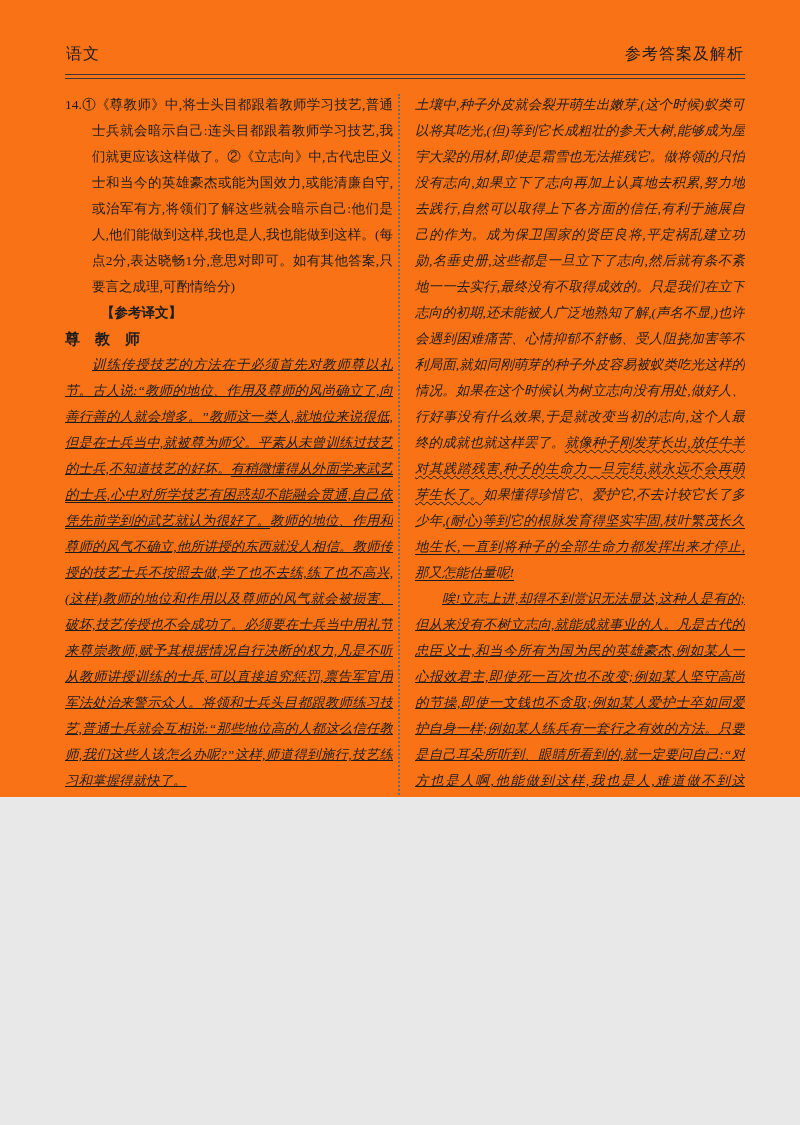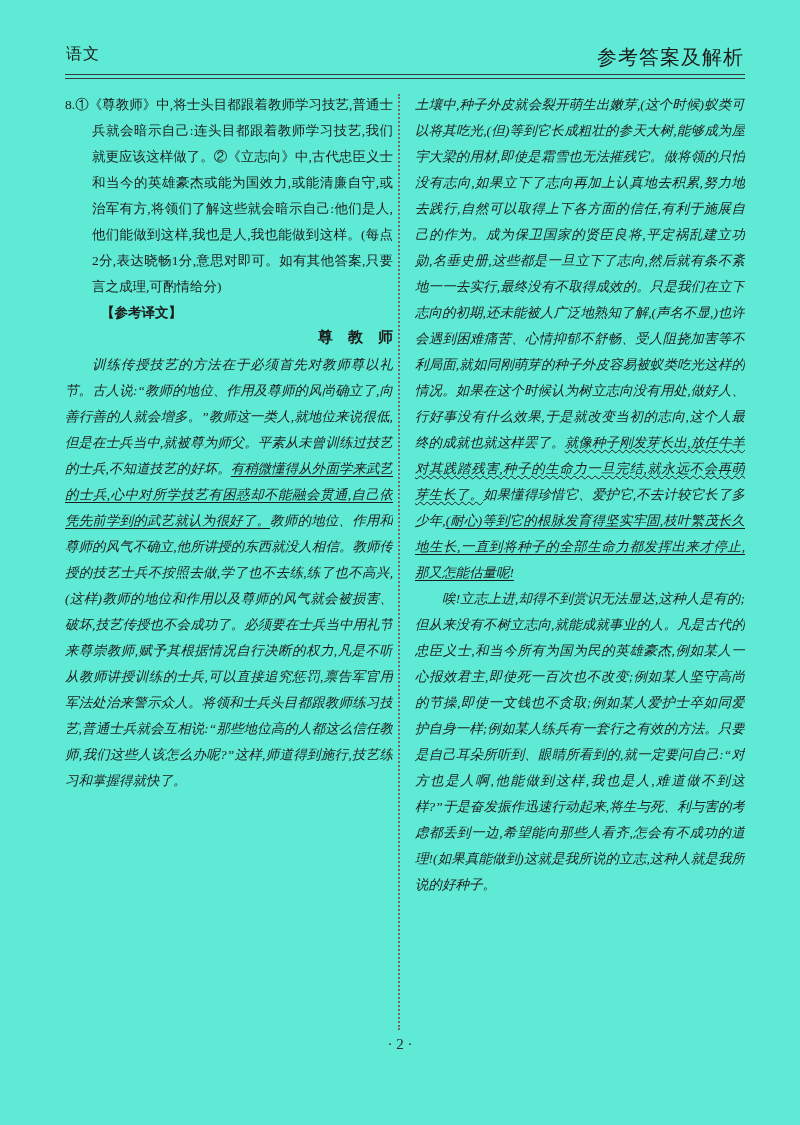--- a/index.html
+++ b/index.html
@@ -1,56 +1,56 @@
 <!DOCTYPE html>
 <html><head>
 <meta charset="utf-8">
 <style>
   html,body { margin:0; padding:0; background:#e8e8e8; }
   .page {
-    position:relative; width:800px; height:1125px; margin:0 auto;
-    background:#5eead4; color:#1c1c1c; overflow:hidden;
+    position:relative; width:800px; height:797px; margin:0 auto;
+    background:#f97316; color:#1c1c1c; overflow:hidden;
     font-family:"Liberation Serif","DejaVu Serif",serif;
   }
   .hdr-left  { position:absolute; left:66px;  top:44px; font-size:16px; letter-spacing:1px; }
-  .hdr-right { position:absolute; right:56px; top:44px; font-size:20px; letter-spacing:1px; }
+  .hdr-right { position:absolute; right:56px; top:44px; font-size:16px; letter-spacing:1px; }
   .hdr-rule  { position:absolute; left:65px; right:55px; top:74px; height:3px;
                border-top:1.5px solid #3a3a3a; border-bottom:1px solid #3a3a3a; }
   .columns   { position:absolute; left:65px; top:92px; width:680px; height:942px; }
   .col       { position:absolute; top:0; width:328px; height:942px; overflow:hidden;
                font-size:13.5px; line-height:26px; }
   .col-left  { left:0; }
   .col-right { right:0; width:330px; }
   .divider   { position:absolute; left:333px; top:2px; height:936px; width:0;
                border-left:2px dotted #6a6a6a; }
   .block     { text-align:justify; }
   .ans-cont, .ans-sub { padding-left:2em; }
   .ans-item  { padding-left:2em; text-indent:-2em; }
   .label     { font-weight:bold;margin-left:36px; }
-  .heading   { text-align:right; font-weight:bold; font-size:15px;font-family:Liberation Mono, monospace; }
+  .heading   { text-align:left; font-weight:bold; font-size:15px; }
   .trans, .trans-cont { font-style:italic; }
-  .trans     { text-indent:2em; }
+  .trans     { text-indent:2em;text-decoration:underline; }
   .seg-n {}
   .seg-b { font-weight:bold; font-style:normal; }
   .seg-u { text-decoration:underline; text-decoration-thickness:1px; text-underline-offset:3px; }
   .seg-w { text-decoration:underline wavy; text-decoration-thickness:1px; text-underline-offset:2px; }
   .footer { position:absolute; left:0; top:1036px; width:100%; text-align:center;
             font-size:15px; color:#2a2a2a; }
 </style>
 </head>
 <body>
 
 <div class="page">
   <div class="hdr-left">语文</div>
   <div class="hdr-right">参考答案及解析</div>
   <div class="hdr-rule"></div>
 
   <div class="columns">
     <div class="col col-left">
-        <div class="block ans-item"><span class="seg-n">8.①《尊教师》中,将士头目都跟着教师学习技艺,普通士兵就会暗示自己:连头目都跟着教师学习技艺,我们就更应该这样做了。②《立志向》中,古代忠臣义士和当今的英雄豪杰或能为国效力,或能清廉自守,或治军有方,将领们了解这些就会暗示自己:他们是人,他们能做到这样,我也是人,我也能做到这样。(每点2分,表达晓畅1分,意思对即可。如有其他答案,只要言之成理,可酌情给分)</span></div>
+        <div class="block ans-item"><span class="seg-n">14.①《尊教师》中,将士头目都跟着教师学习技艺,普通士兵就会暗示自己:连头目都跟着教师学习技艺,我们就更应该这样做了。②《立志向》中,古代忠臣义士和当今的英雄豪杰或能为国效力,或能清廉自守,或治军有方,将领们了解这些就会暗示自己:他们是人,他们能做到这样,我也是人,我也能做到这样。(每点2分,表达晓畅1分,意思对即可。如有其他答案,只要言之成理,可酌情给分)</span></div>
         <div class="block label"><span class="seg-b">【参考译文】</span></div>
         <div class="block heading"><span class="seg-b">尊　教　师</span></div>
         <div class="block trans"><span class="seg-n">训练传授技艺的方法在于必须首先对教师尊以礼节。古人说:“教师的地位、作用及尊师的风尚确立了,向善行善的人就会增多。”教师这一类人,就地位来说很低,但是在士兵当中,就被尊为师父。平素从未曾训练过技艺的士兵,不知道技艺的好坏。</span><span class="seg-u">有稍微懂得从外面学来武艺的士兵,心中对所学技艺有困惑却不能融会贯通,自己依凭先前学到的武艺就认为很好了。</span><span class="seg-n">教师的地位、作用和尊师的风气不确立,他所讲授的东西就没人相信。教师传授的技艺士兵不按照去做,学了也不去练,练了也不高兴,(这样)教师的地位和作用以及尊师的风气就会被损害、破坏,技艺传授也不会成功了。必须要在士兵当中用礼节来尊崇教师,赋予其根据情况自行决断的权力,凡是不听从教师讲授训练的士兵,可以直接追究惩罚,禀告军官用军法处治来警示众人。将领和士兵头目都跟教师练习技艺,普通士兵就会互相说:“那些地位高的人都这么信任教师,我们这些人该怎么办呢?”这样,师道得到施行,技艺练习和掌握得就快了。</span></div>
       </div>
     <div class="divider"></div>
     <div class="col col-right">
         <div class="block trans-cont"><span class="seg-n">土壤中,种子外皮就会裂开萌生出嫩芽,(这个时候)蚁类可以将其吃光,(但)等到它长成粗壮的参天大树,能够成为屋宇大梁的用材,即使是霜雪也无法摧残它。做将领的只怕没有志向,如果立下了志向再加上认真地去积累,努力地去践行,自然可以取得上下各方面的信任,有利于施展自己的作为。成为保卫国家的贤臣良将,平定祸乱建立功勋,名垂史册,这些都是一旦立下了志向,然后就有条不紊地一一去实行,最终没有不取得成效的。只是我们在立下志向的初期,还未能被人广泛地熟知了解,(声名不显,)也许会遇到困难痛苦、心情抑郁不舒畅、受人阻挠加害等不利局面,就如同刚萌芽的种子外皮容易被蚁类吃光这样的情况。如果在这个时候认为树立志向没有用处,做好人、行好事没有什么效果,于是就改变当初的志向,这个人最终的成就也就这样罢了。</span><span class="seg-w">就像种子刚发芽长出,放任牛羊对其践踏残害,种子的生命力一旦完结,就永远不会再萌芽生长了。</span><span class="seg-n">如果懂得珍惜它、爱护它,不去计较它长了多少年,</span><span class="seg-u">(耐心)等到它的根脉发育得坚实牢固,枝叶繁茂长久地生长,一直到将种子的全部生命力都发挥出来才停止,那又怎能估量呢!</span></div>
         <div class="block trans"><span class="seg-n">唉!立志上进,却得不到赏识无法显达,这种人是有的;但从来没有不树立志向,就能成就事业的人。凡是古代的忠臣义士,和当今所有为国为民的英雄豪杰,例如某人一心报效君主,即使死一百次也不改变;例如某人坚守高尚的节操,即使一文钱也不贪取;例如某人爱护士卒如同爱护自身一样;例如某人练兵有一套行之有效的方法。只要是自己耳朵所听到、眼睛所看到的,就一定要问自己:“对方也是人啊,他能做到这样,我也是人,难道做不到这样?”于是奋发振作迅速行动起来,将生与死、利与害的考虑都丢到一边,希望能向那些人看齐,怎会有不成功的道理!(如果真能做到)这就是我所说的立志,这种人就是我所说的好种子。</span></div>
       </div>
   </div>

